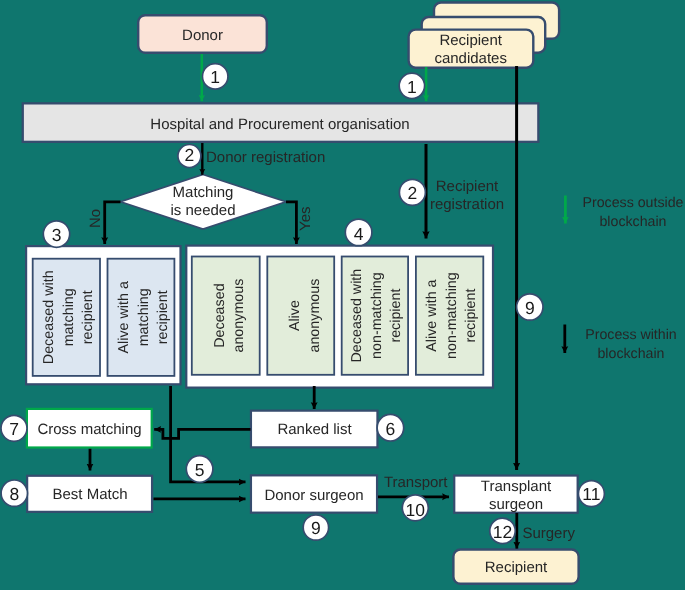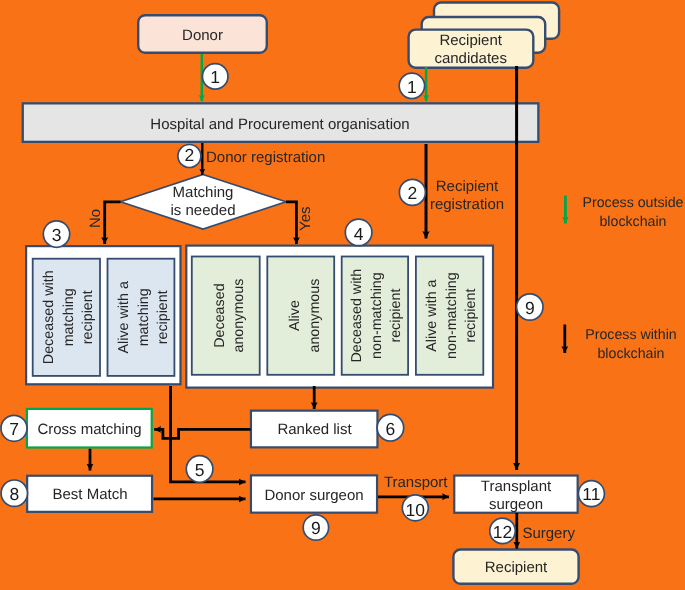--- a/index.html
+++ b/index.html
@@ -1,17 +1,17 @@
 <!DOCTYPE html>
 <html><head>
 <meta charset="utf-8">
 <style>
   html,body{margin:0;padding:0;background:#ffffff;}
   body{width:685px;height:590px;overflow:hidden;font-family:"Liberation Sans",sans-serif;}
-  #stage{position:relative;width:685px;height:590px;background:#f97316;}
+  #stage{position:relative;width:685px;height:590px;background:#0f766e;}
   svg{display:block;}
   text{font-family:"Liberation Sans",sans-serif;fill:#262626;-webkit-font-smoothing:antialiased;text-rendering:geometricPrecision;}
   .nlbl{font-size:15px;}
   .small{font-size:14.3px;}
   .lgd{font-size:14.2px;}
   .num{font-size:17.5px;fill:#1a1a1a;}
 </style>
 </head>
 <body>
 

